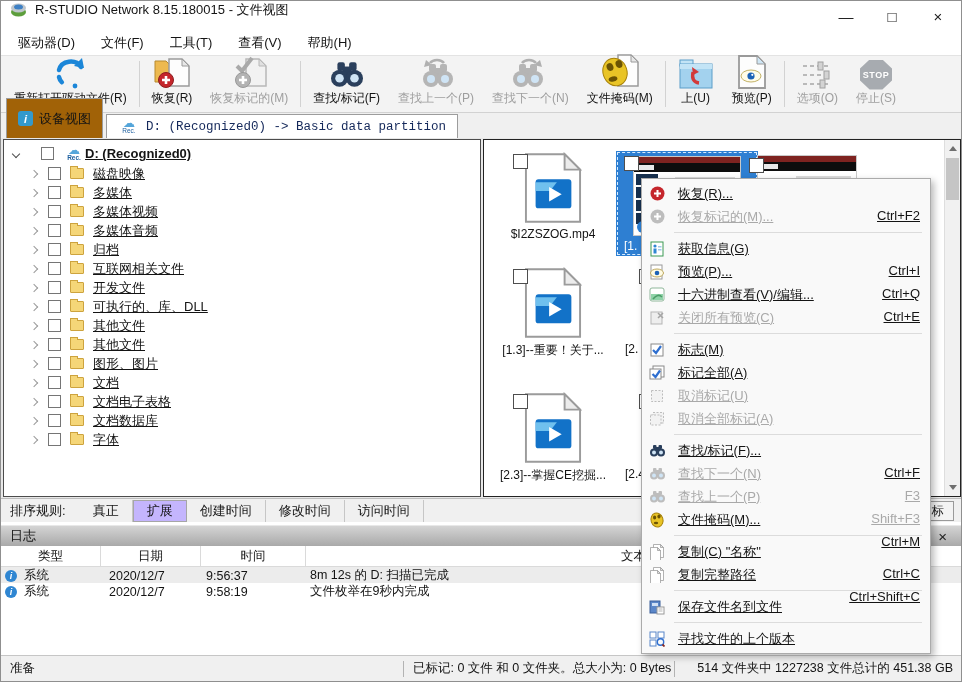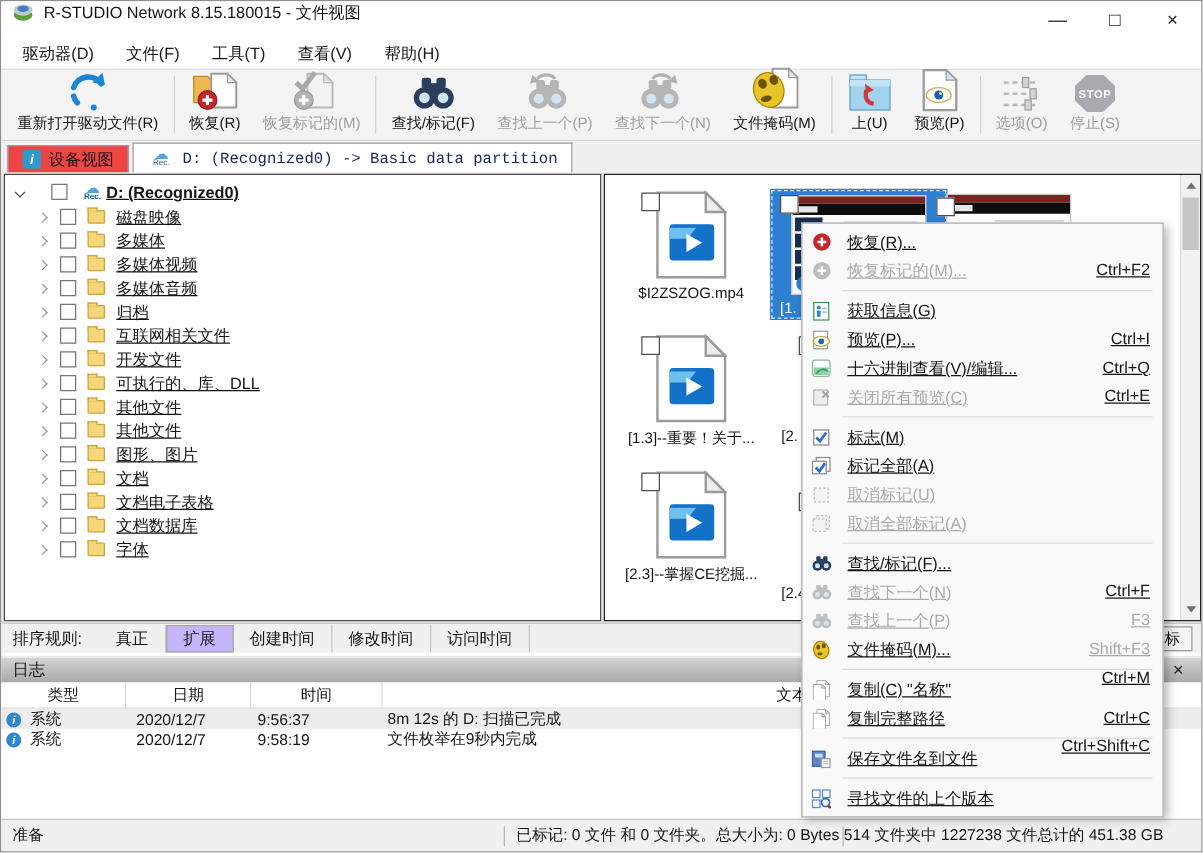--- a/index.html
+++ b/index.html
@@ -20,22 +20,22 @@
            border-bottom:1px solid #d2d2d2;display:flex;align-items:stretch;padding-left:4px;}
   .tbtn{display:flex;flex-direction:column;align-items:center;justify-content:flex-end;padding:3px 9px 5px;}
   .ticon{height:37px;display:flex;align-items:center;justify-content:center;}
   .tbl{font-size:12px;white-space:nowrap;}
   .tbtn.disabled .tbl{color:#9e9e9e;}
   .tsep{width:1px;background:#d2d2d2;margin:5px 3px;}
   .stop-oct{width:32px;height:30px;background:#a7abb0;clip-path:polygon(30% 0,70% 0,100% 30%,100% 70%,70% 100%,30% 100%,0 70%,0 30%);
             display:flex;align-items:center;justify-content:center;color:#fff;font-size:9px;font-weight:bold;letter-spacing:.5px;}
   
   .tabbar{position:absolute;top:112px;left:0;right:0;height:25px;background:#f0f0f0;display:flex;align-items:flex-end;padding-left:5px;}
-  .tab{display:flex;align-items:center;gap:6px;height:22px;padding:0 11px;border:1px solid #9c9c9c;border-bottom:none;
-       background:#ef4444;margin-right:3px;}
+  .tab{display:flex;align-items:center;gap:6px;height:40px;padding:0 11px;border:1px solid #9c9c9c;border-bottom:none;
+       background:#a16207;margin-right:3px;}
   .tab.active{background:#fff;height:24px;}
   .dv-ic{width:15px;height:15px;border-radius:3px;background:#39c;position:relative;}
   .dv-ic::after{content:"i";position:absolute;left:0;top:0;right:0;bottom:0;color:#fff;font-size:11px;font-weight:bold;display:flex;align-items:center;justify-content:center;font-style:italic;}
   .mono-tab{font-family:"Liberation Mono","DejaVu Sans Mono",monospace;font-size:12.5px;color:#14285a;}
   .cloudb{display:inline-flex;flex-direction:column;align-items:center;line-height:1;width:22px;flex:none;}
   .cloudb .cg{font-size:12px;line-height:9px;color:#54a5da;}
   .cloudb .rec{font-size:6.5px;color:#1c5e9e;}
   
   .main{position:absolute;top:137px;left:0;right:0;height:360px;background:#e8e8e8;}
   .tree-panel{position:absolute;left:2px;top:1px;width:478px;height:358px;background:#fff;border:1px solid #4c4c4c;overflow:hidden;padding-top:3px;}
@@ -92,21 +92,21 @@
   .info-ic{width:12px;height:12px;border-radius:50%;background:#2f86d2;color:#fff;flex:none;margin-right:7px;
            display:flex;align-items:center;justify-content:center;}
   .info-ic::after{content:"i";font-size:9px;font-style:italic;font-weight:bold;}
   .cell-date{padding-left:8px;}.cell-time{padding-left:5px;}.cell-text{padding-left:4px;}
   
   .statusbar{position:absolute;left:0;right:0;bottom:0;height:26px;background:#f0f0f0;border-top:1px solid #c6c6c6;
              display:flex;align-items:center;font-size:12.5px;}
   .st-left{width:402px;padding-left:9px;}
   .st-sep{width:1px;height:16px;background:#b3b3b3;}
   .st-marked{width:270px;padding-left:9px;}
-  .st-total{flex:1;padding-right:8px;}
+  .st-total{flex:1;text-align:right;padding-right:8px;}
   
   .cmenu{position:absolute;left:640px;top:177px;width:290px;background:#f9f9f9;border:1px solid #ababab;
          box-shadow:3px 3px 7px rgba(0,0,0,.28);z-index:60;padding:3px 0;}
   .citem{display:flex;align-items:center;height:23px;padding:0 10px 0 6px;text-decoration:underline;}
   .mi{width:18px;height:17px;margin-right:12px;flex:none;display:flex;align-items:center;justify-content:center;}
   .clabel{flex:1;white-space:nowrap;}
   .cshort{margin-left:10px;white-space:nowrap;margin-top:44px;}
   .citem.disabled{color:#a9a9a9;}
   .csep{height:1px;background:#dcdcdc;margin:4px 8px 4px 32px;}
   svg{display:block;}
@@ -466,21 +466,21 @@
       </div>
 
       <div class="fcell" style="left:133px;top:125px">
         <span class="fcb" style="left:22px;top:4px"></span>
         <svg width="58" height="72" style="margin:2px auto 0">
             <use href="#sym-vidfile" width="58" height="72"></use>
           </svg>
         <div class="flabel left-label">[2.</div>
       </div>
 
-      <div class="fcell" style="left:7px;top:234px">
+      <div class="fcell" style="left:7px;top:250px">
         <span class="fcb" style="left:22px;top:4px"></span>
         <svg width="58" height="72" style="margin:2px auto 0">
             <use href="#sym-vidfile" width="58" height="72"></use>
           </svg>
         <div class="flabel">[2.3]--掌握CE挖掘...</div>
       </div>
 
       <div class="fcell" style="left:133px;top:250px">
         <span class="fcb" style="left:22px;top:4px"></span>
         <svg width="58" height="72" style="margin:2px auto 0">

